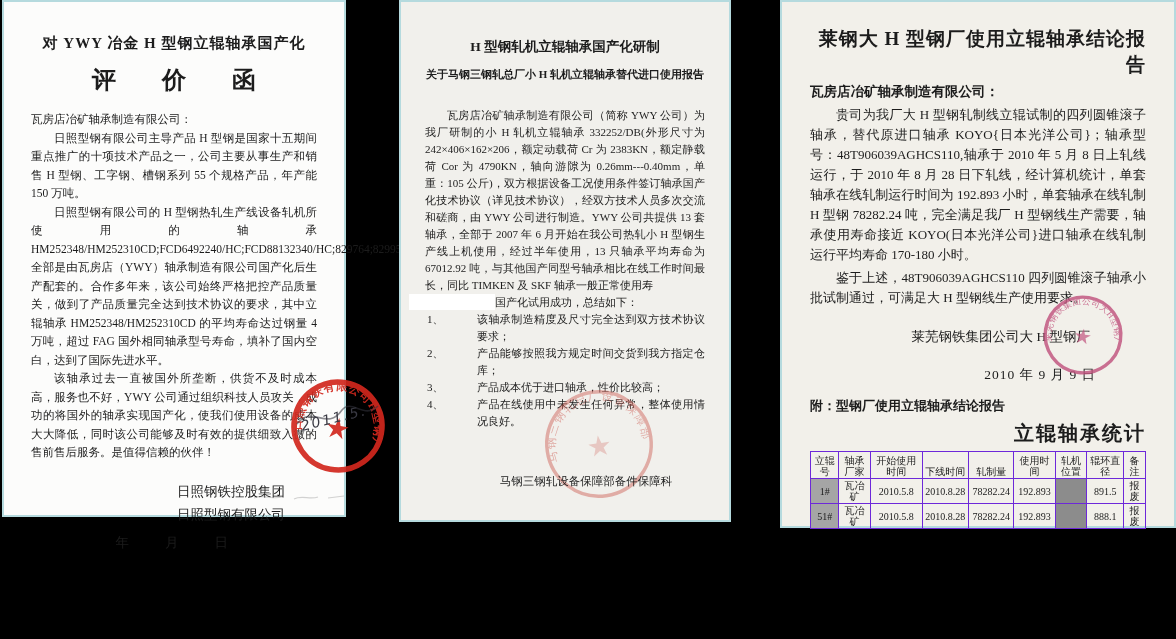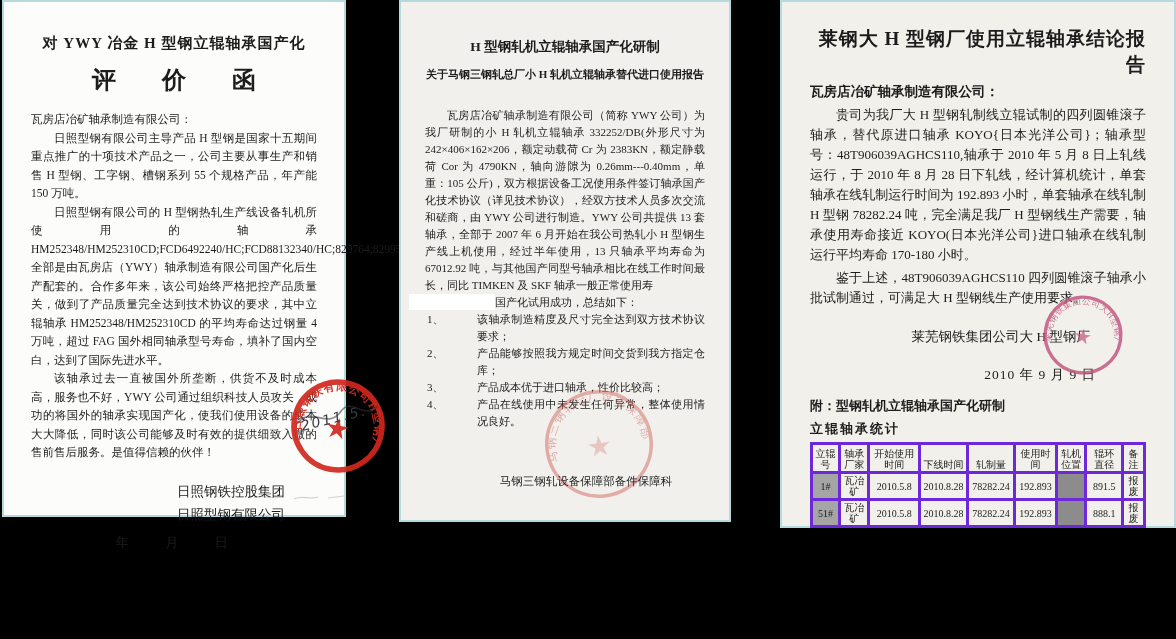--- a/index.html
+++ b/index.html
@@ -45,25 +45,25 @@
   .stamp2{position:absolute;left:140px;top:384px;opacity:.42;transform:rotate(-8deg);z-index:0;}
   
   #doc3{left:780px;width:396px;height:528px;background:#f2f0ea;padding:24px 28px 0;}
   .d3-title{text-align:right;font-weight:bold;font-size:19px;letter-spacing:1px;}
   .d3-salut{font-size:13.5px;font-weight:bold;margin-top:5px;}
   .d3-body{font-size:13px;line-height:20px;text-align:justify;margin-top:4px;}
   .d3-p2{margin-top:3px;}
   .d3-sign{margin-top:20px;text-align:right;padding-right:56px;font-size:13.5px;}
   .d3-date{margin-top:20px;text-align:right;padding-right:50px;font-size:13.5px;font-weight:normal;letter-spacing:1px;}
   .d3-attach{margin-top:13px;font-size:13px;font-weight:bold;}
-  .d3-ttitle{text-align:left;font-size:13px;font-weight:bold;margin-top:5px;letter-spacing:2px;}
+  .d3-ttitle{text-align:right;font-size:20px;font-weight:bold;margin-top:5px;letter-spacing:2px;}
   .stamp3{position:absolute;left:258px;top:290px;opacity:.8;transform:rotate(9deg);}
   
   .t3{border-collapse:collapse;margin:4px auto 0;font-size:10px;table-layout:fixed;}
-  .t3 th,.t3 td{border:3px solid #6d28d9;padding:1px 2px;text-align:center;font-weight:normal;line-height:11px;}
+  .t3 th,.t3 td{border:1px solid #6d28d9;padding:1px 2px;text-align:center;font-weight:normal;line-height:11px;}
   .t3 th{vertical-align:bottom;height:24px;}
   .t3 td{height:12px;}
   .c1{width:27px;} .c2{width:34px;} .c3{width:52px;} .c4{width:42px;} .c5{width:42px;}
   .c6{width:38px;} .c7{width:34px;} .c8{width:36px;} .c9{width:20px;}
   .cell-rollno{background:#a5a5a5;}
   .cell-blank{background:#8c8c8c;}
 </style>
 </head>
 <body>
 
@@ -139,21 +139,21 @@
 
 <div class="doc" id="doc3">
   <div class="d3-title">莱钢大 H 型钢厂使用立辊轴承结论报告</div>
   <div class="d3-salut">瓦房店冶矿轴承制造有限公司：</div>
   <div class="d3-body">
     <p class="para">贵司为我厂大 H 型钢轧制线立辊试制的四列圆锥滚子轴承，替代原进口轴承 KOYO{日本光洋公司}；轴承型号：48T906039AGHCS110,轴承于 2010 年 5 月 8 日上轧线运行，于 2010 年 8 月 28 日下轧线，经计算机统计，单套轴承在线轧制运行时间为 192.893 小时，单套轴承在线轧制 H 型钢 78282.24 吨，完全满足我厂 H 型钢线生产需要，轴承使用寿命接近 KOYO(日本光洋公司}进口轴承在线轧制运行平均寿命 170-180 小时。</p>
     <p class="para d3-p2">鉴于上述，48T906039AGHCS110 四列圆锥滚子轴承小批试制通过，可满足大 H 型钢线生产使用要求。</p>
   </div>
   <div class="d3-sign">莱芜钢铁集团公司大 H 型钢厂</div>
   <div class="d3-date">2010 年 9 月 9 日</div>
-  <div class="d3-attach">附：型钢轧机立辊轴承国产化研制</div>
+  <div class="d3-attach">附：型钢厂使用立辊轴承结论报告</div>
   <div class="d3-ttitle">立辊轴承统计</div>
 
   <table class="t3">
     <thead>
       <tr>
         <th class="c1">立辊号</th>
         <th class="c2">轴承厂家</th>
         <th class="c3">开始使用时间</th>
         <th class="c4">下线时间</th>
         <th class="c5">轧制量</th>

